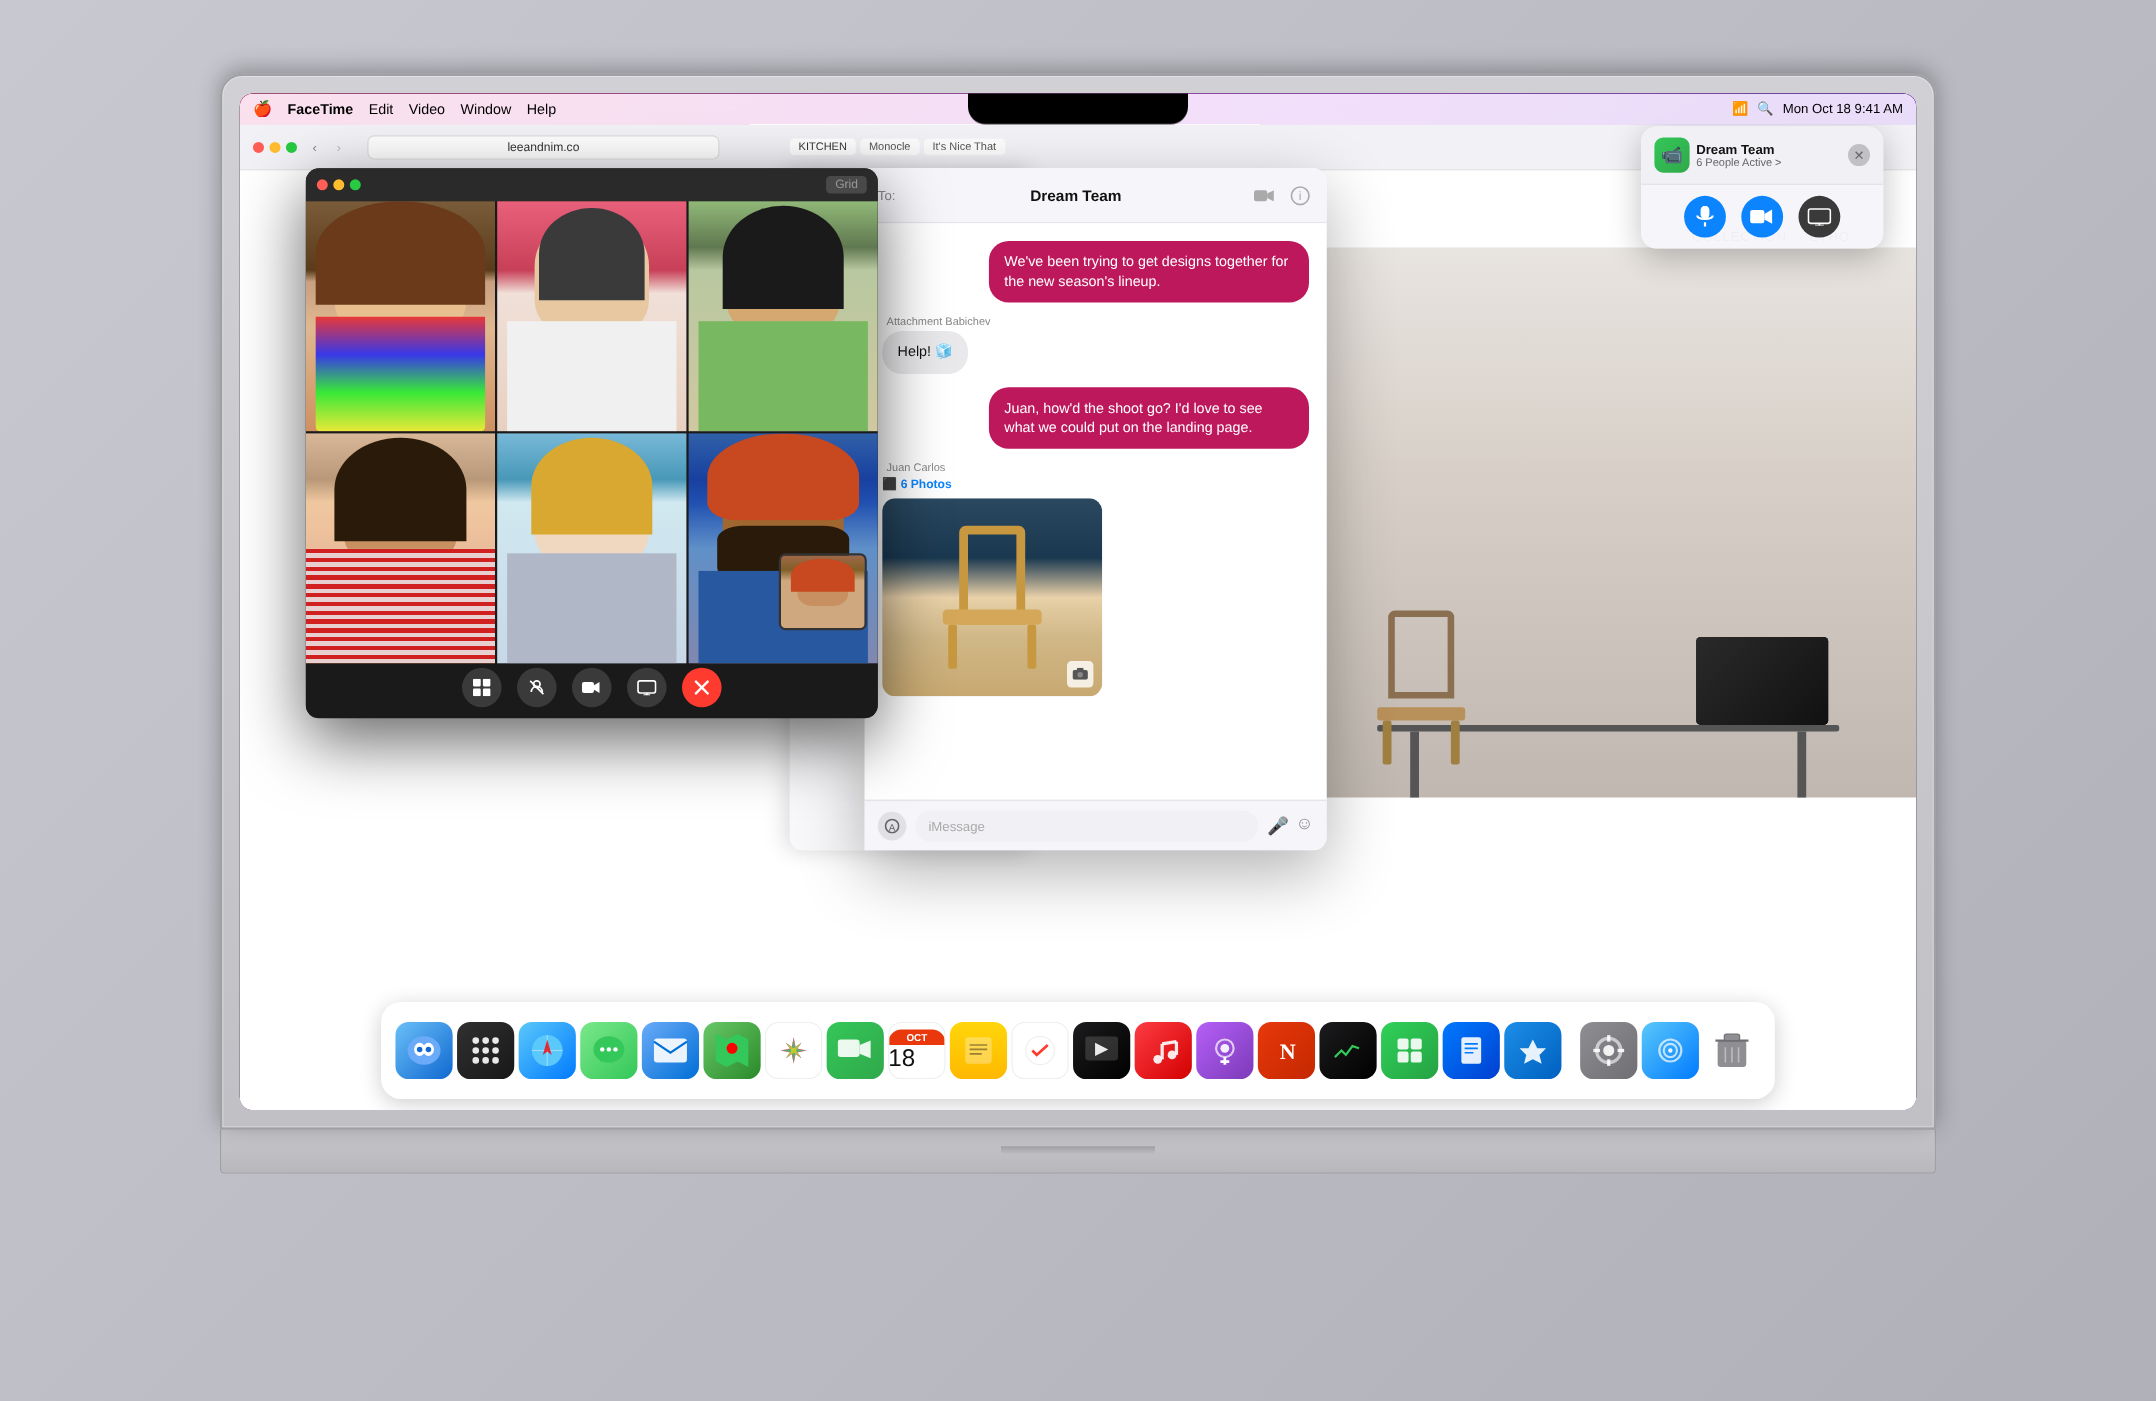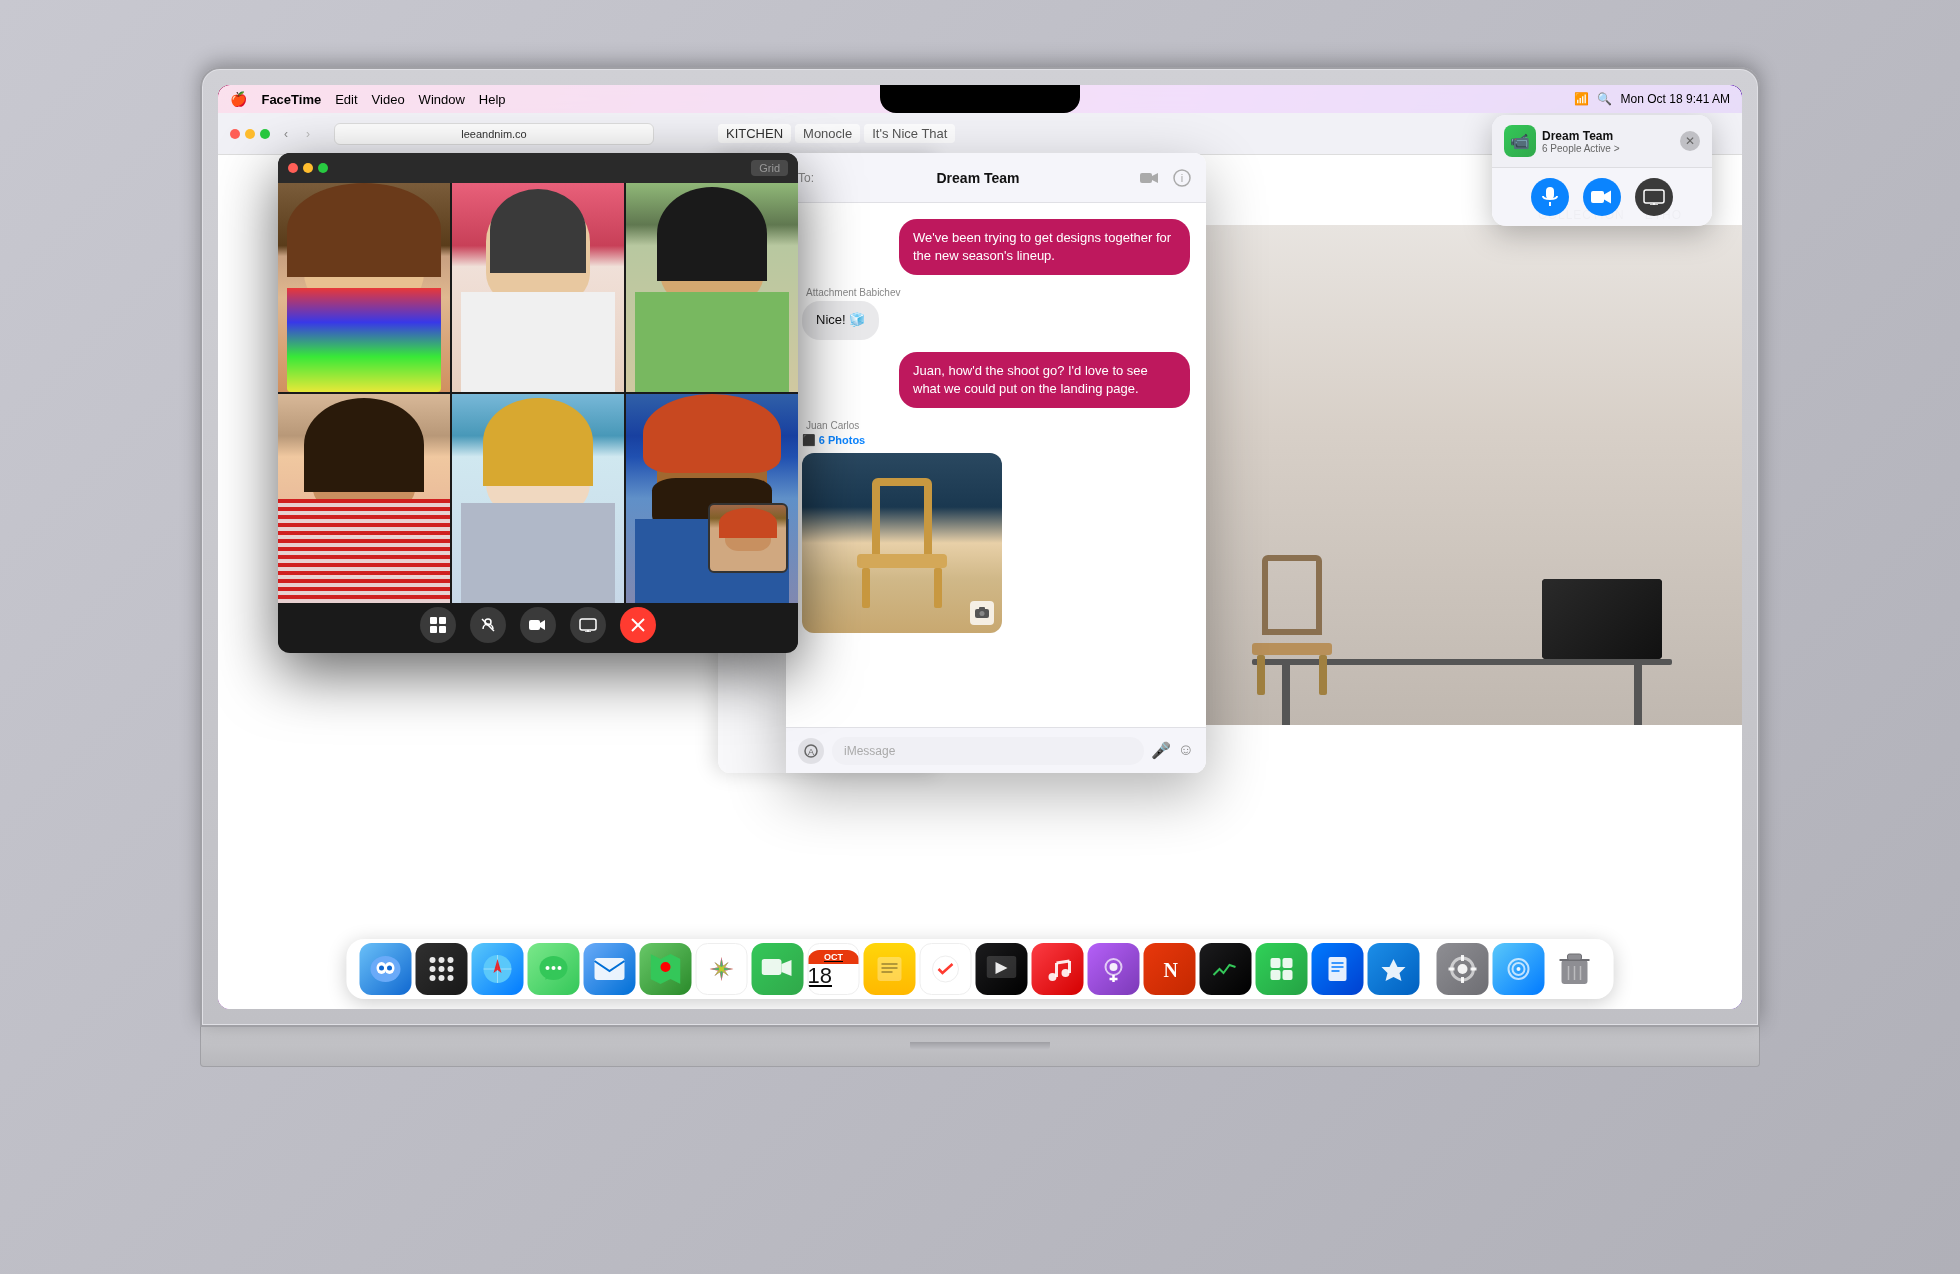--- a/index.html
+++ b/index.html
@@ -146,21 +146,21 @@
       justify-content: center;
       font-size: 11px;
       color: #333;
       border: 1px solid #ddd;
       margin: 0 10px;
     }
 
     .browser-tabs {
       display: flex;
       gap: 4px;
-      font-size: 13px;
+      font-size: 10px;
       color: #555;
       padding-left: 44px;
     }
 
     .browser-tab {
       padding: 2px 8px;
       background: rgba(255,255,255,0.8);
       border-radius: 4px;
     }
 
@@ -661,32 +661,31 @@
       background: linear-gradient(180deg, #a0a0a5 0%, #c0c0c5 100%);
       border-radius: 0 0 4px 4px;
       margin-top: -2px;
     }
 
     .dock {
       position: absolute;
       bottom: 10px;
       left: 50%;
       transform: translateX(-50%);
-      height: 60px;
+      height: 88px;
       background: rgba(255,255,255,0.25);
       backdrop-filter: blur(20px);
       border-radius: 18px;
       border: 1px solid rgba(255,255,255,0.3);
       display: flex;
       align-items: center;
       padding: 6px 12px;
       gap: 4px;
       z-index: 40;
       box-shadow: 0 4px 20px rgba(0,0,0,0.2);
-      text-decoration: underline;
     }
 
     .dock-icon {
       width: 52px;
       height: 52px;
       border-radius: 12px;
       display: flex;
       align-items: center;
       justify-content: center;
       font-size: 28px;
@@ -984,21 +983,21 @@
           </div>
 
           <div class="messages-body">
 
             <div class="msg-bubble outgoing">
               <div class="msg-bubble-text">We've been trying to get designs together for the new season's lineup.</div>
             </div>
 
             <div class="msg-bubble incoming">
               <div class="msg-sender-name">Attachment Babichev</div>
-              <div class="msg-bubble-text">Nice! 🧊</div>
+              <div class="msg-bubble-text">Help! 🧊</div>
             </div>
 
             <div class="msg-bubble outgoing">
               <div class="msg-bubble-text">Juan, how'd the shoot go? I'd love to see what we could put on the landing page.</div>
             </div>
 
             <div class="msg-bubble incoming">
               <div class="msg-sender-name">Juan Carlos</div>
               <div class="msg-photo-label">
                 <span style="color:#0B84FE;">⬛</span> <span>6 Photos</span>

